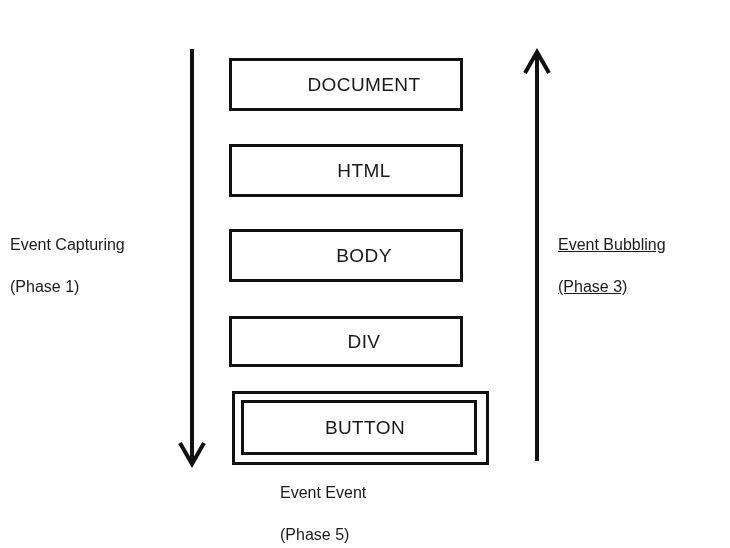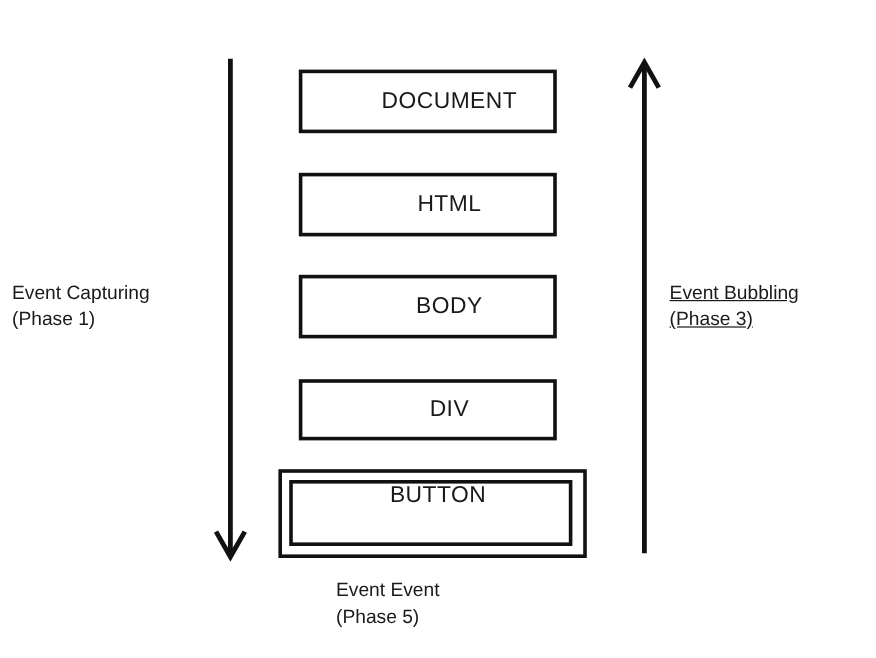--- a/index.html
+++ b/index.html
@@ -17,22 +17,22 @@
   #canvas {
     position: relative;
     width: 730px;
     height: 548px;
     background: #ffffff;
   }
 
   
   .node-box {
     position: absolute;
-    left: 249px;
-    width: 215px;
+    left: 229px;
+    width: 234px;
     box-sizing: border-box;
     border: 3px solid #111111;
     background: #ffffff;
     display: flex;
     align-items: center;
     justify-content: center;
     padding-left: 36px;
   }
   .node-label {
     font-size: 19px;
@@ -61,20 +61,21 @@
   #box-button {
     position: absolute;
     left: 241px;
     top: 400px;
     width: 236px;
     height: 55px;
     box-sizing: border-box;
     border: 3px solid #111111;
     background: #ffffff;
     display: flex;
+    align-items: center;
     justify-content: center;
     padding-left: 12px;
   }
 
   
   .arrow-svg {
     position: absolute;
     overflow: visible;
   }
   #capturing-arrow { left: 172px; top: 45px;  width: 42px; height: 430px; }
@@ -86,21 +87,21 @@
     text-align: left;
     font-size: 16px;
     line-height: 22px;
     color: #1a1a1a;
     white-space: nowrap;
   }
   #caption-capturing { left: 10px;  top: 234px; width: 160px; }
   #caption-bubbling  { left: 558px; top: 234px; width: 162px; text-decoration: underline; }
   #caption-target    { left: 280px; top: 482px; width: 162px; }
   .caption-line1 { display: block; }
-  .caption-line2 { display: block; }
+  .caption-line2 { display: block; margin-top: 20px; }
 </style>
 </head>
 <body>
 
 <div id="canvas">
 
   <div class="node-box" id="box-document">
     <span class="node-label">DOCUMENT</span>
   </div>
 

